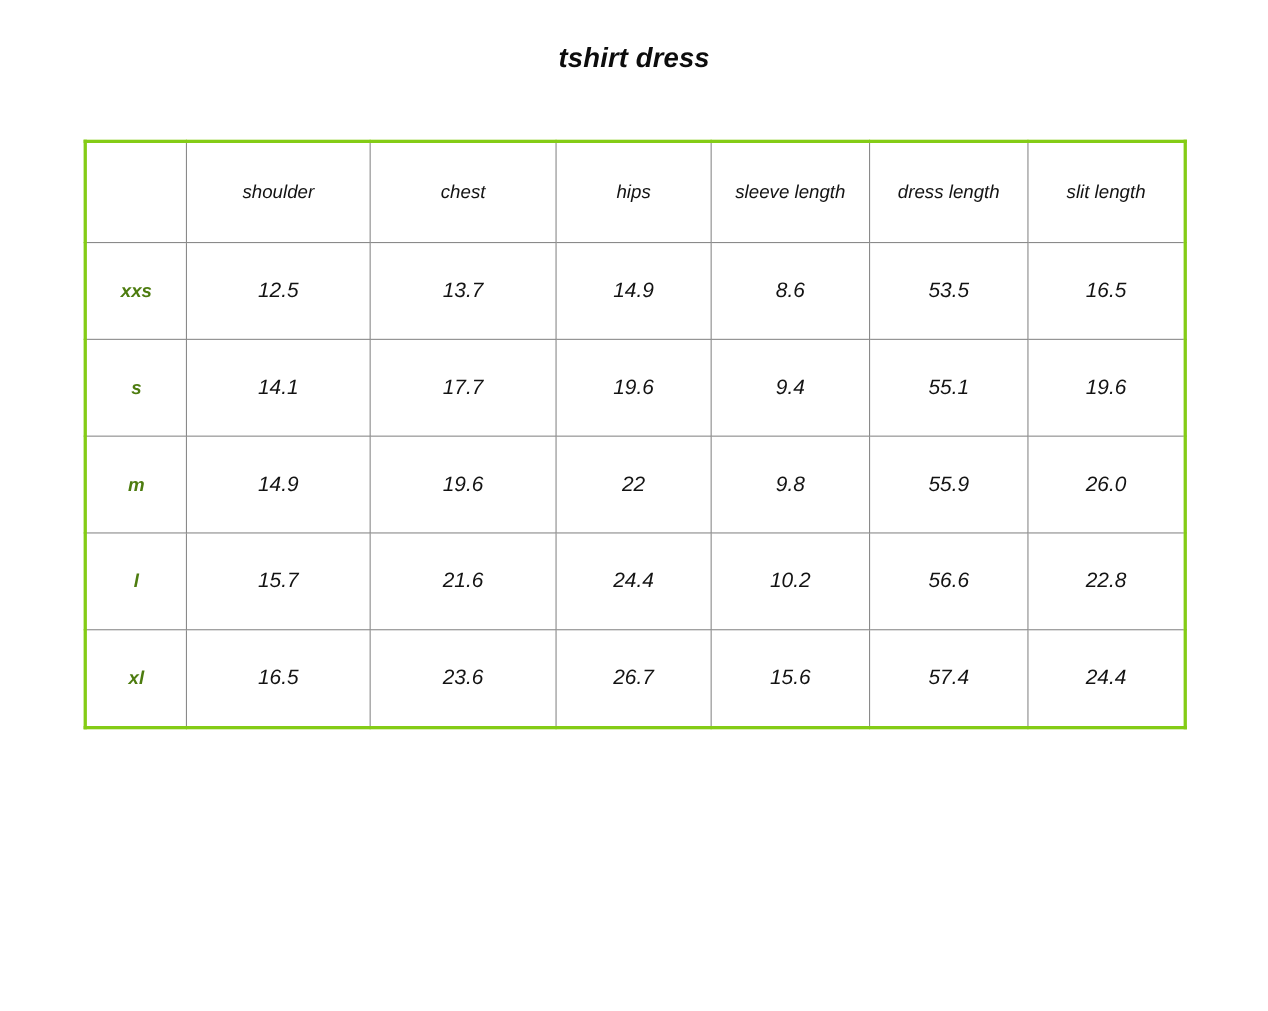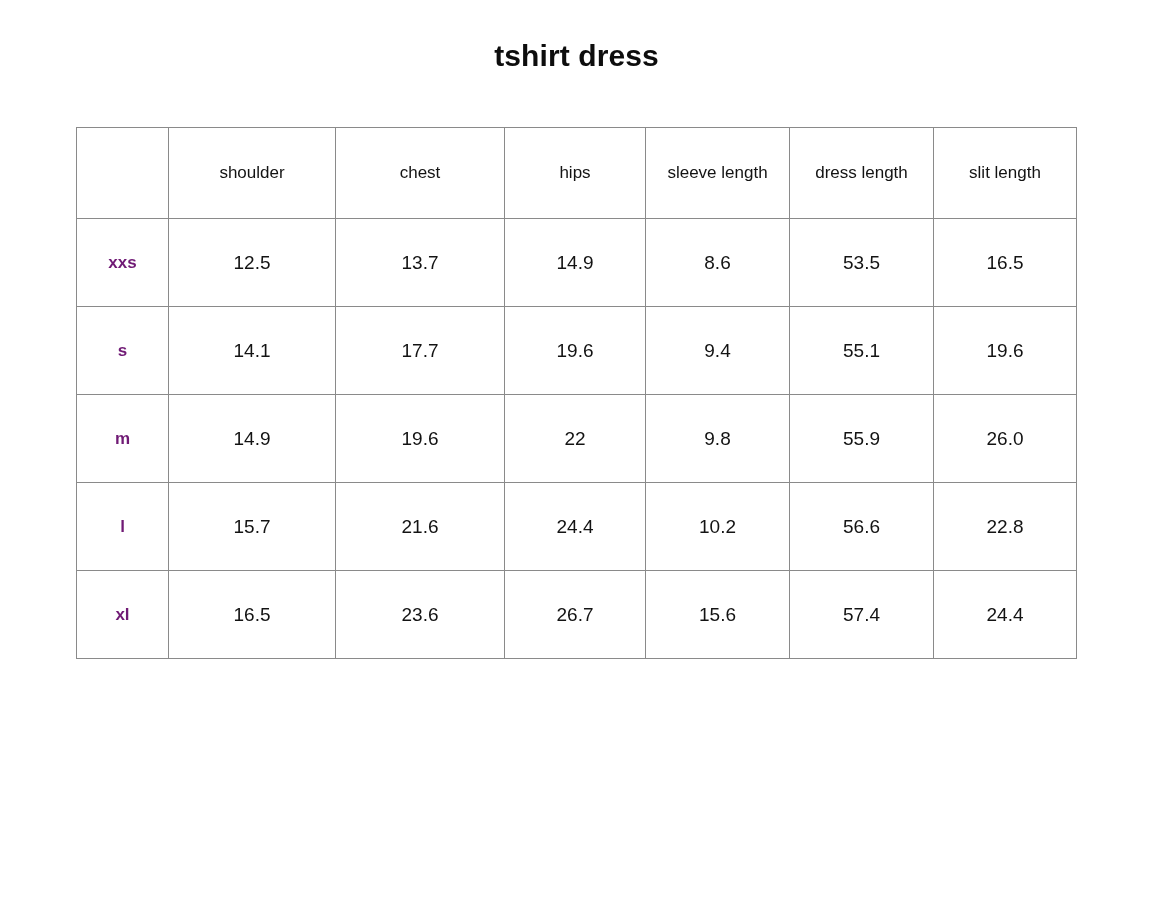--- a/index.html
+++ b/index.html
@@ -23,26 +23,27 @@
     box-sizing: border-box;
   }
 
   .titles {
     width: 100%;
     text-align: center;
     padding-top: 38px;
   }
 
   .chart-title {
-    font-size: 30px;
+    font-size: 25px;
     font-weight: 700;
     letter-spacing: 0.1px;
     line-height: 1.2;
     margin: 0 0 14px 0;
     color: #0d0d0d;
+    font-style: italic;
   }
 
   .chart-subtitle {
     font-size: 17px;
     font-weight: 700;
     line-height: 1.2;
     margin: 0;
     color: #0d0d0d;
   }
 
@@ -50,21 +51,22 @@
     position: absolute;
     left: 76px;
     top: 127px;
     width: 1000px;
   }
 
   table.size-table {
     border-collapse: collapse;
     table-layout: fixed;
     width: 1000px;
-    border: 1px solid #84cc16;
+    border: 3px solid #84cc16;
+    font-style: italic;
   }
 
   table.size-table td,
   table.size-table th {
     border: 1px solid #8a8a8a;
     text-align: center;
     vertical-align: middle;
     padding: 0;
     font-weight: 400;
     color: #131313;
@@ -79,21 +81,21 @@
 
   tbody td {
     height: 87px;
     font-size: 19px;
     color: #1b1b1b;
   }
 
   tbody td.size-label {
     font-size: 17px;
     font-weight: 700;
-    color: #701a75;
+    color: #4d7c0f;
   }
 
   
   col.c-size   { width: 92px;  }
   col.c-1      { width: 167px; }
   col.c-2      { width: 169px; }
   col.c-3      { width: 141px; }
   col.c-4      { width: 144px; }
   col.c-5      { width: 144px; }
   col.c-6      { width: 143px; }

